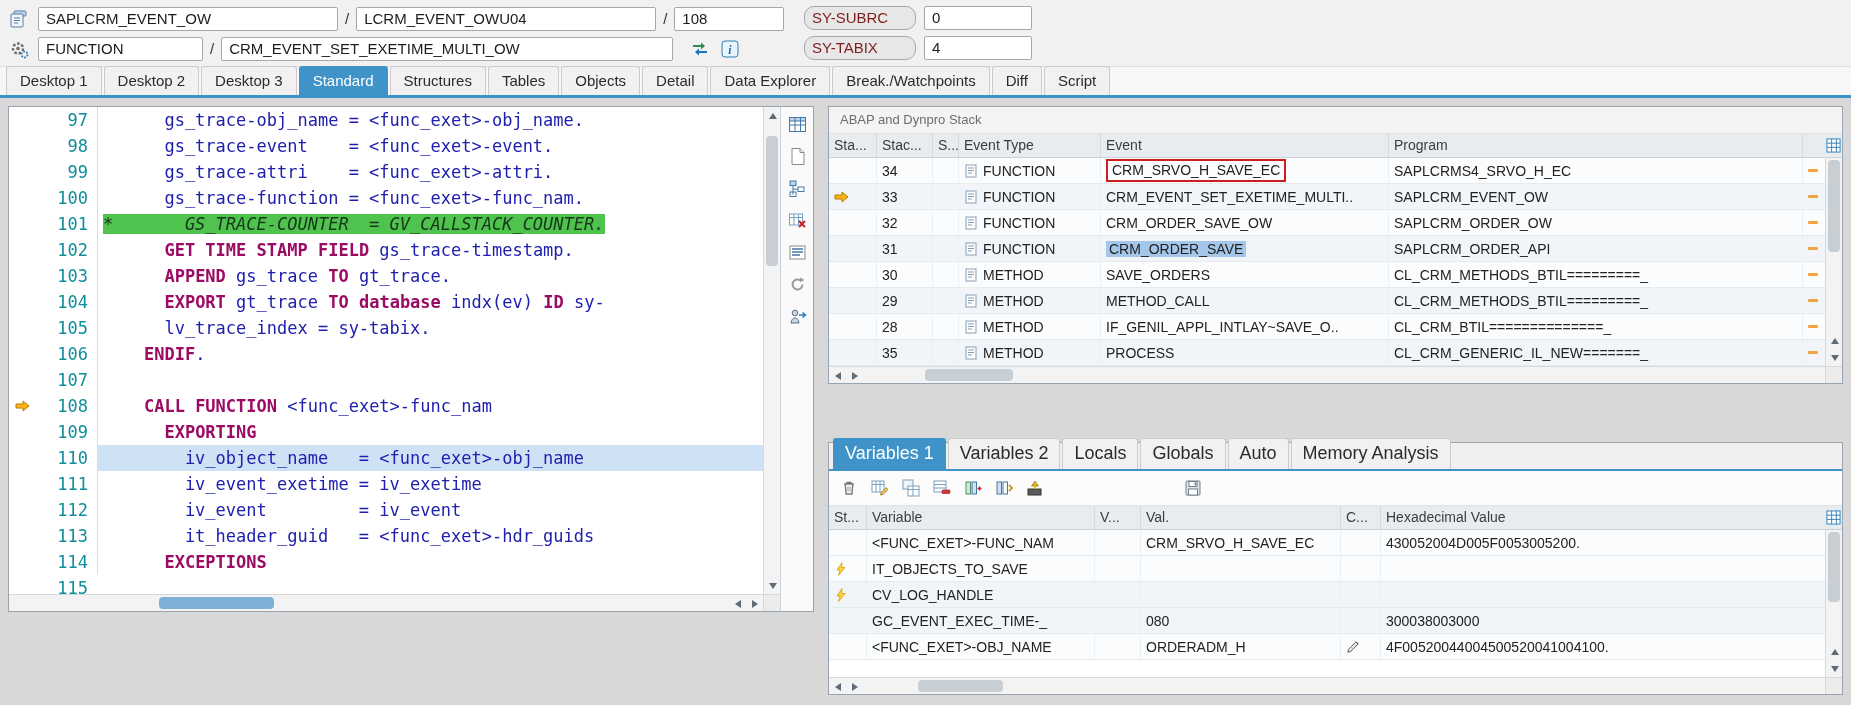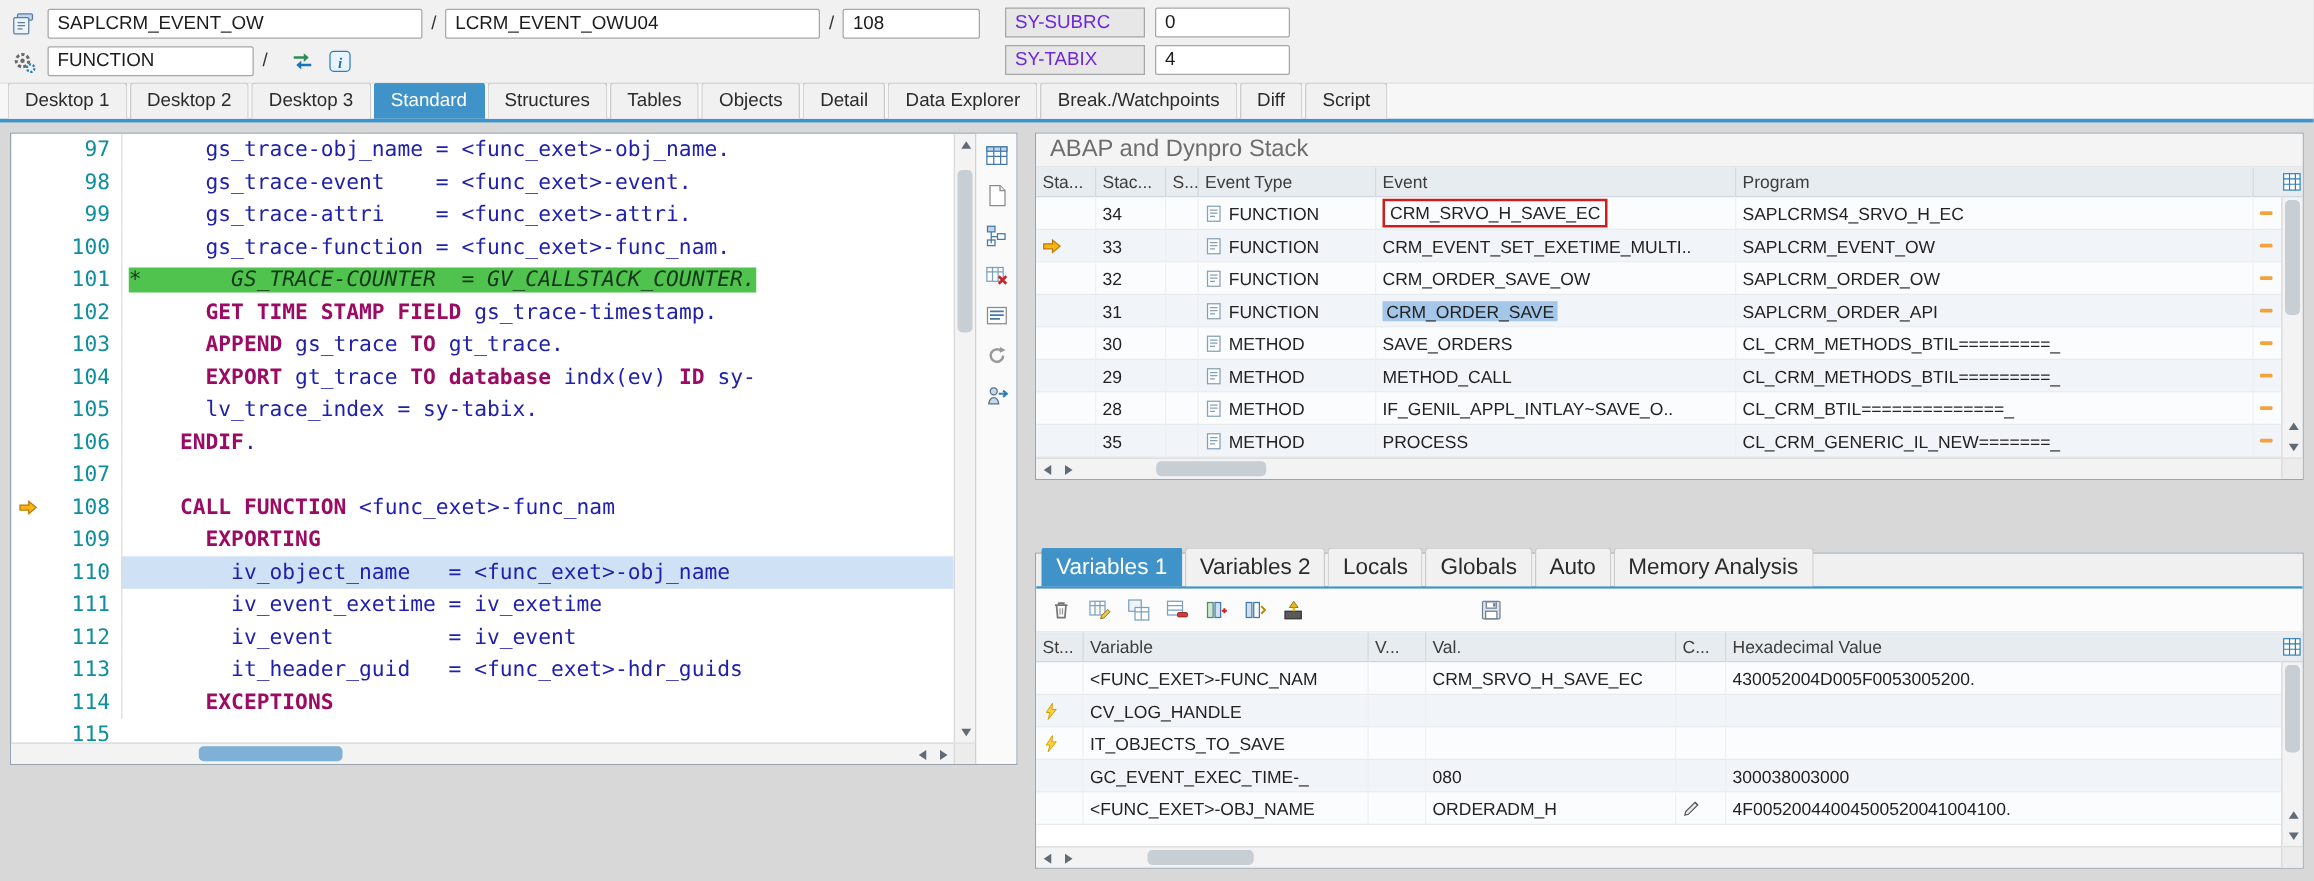--- a/index.html
+++ b/index.html
@@ -13,22 +13,22 @@
   
   .header { background: #f1f1f1; padding: 5px 6px 4px; border-bottom: 1px solid #e0e0e0; }
   .hrow { position: relative; display: flex; align-items: center; height: 27px; gap: 6px; }
   .hrow + .hrow { margin-top: 3px; }
   .hicon { width: 26px; height: 22px; display: flex; align-items: center; justify-content: center; flex: none; }
   .field {
     display: inline-block; background: #fff; border: 1px solid #a7a7a7; border-radius: 2px;
     height: 24px; line-height: 22px; padding: 0 7px; font-size: 15px; color: #1c1c1c;
     white-space: nowrap; overflow: hidden; flex: none;
   }
-  .labelbox { display:inline-block; background:#e7e7e7; border:1px solid #a7a7a7; border-radius:0;
-    height:24px; line-height:22px; padding:0 7px; font-size:15px; color:#6d28d9; flex:none; }
+  .labelbox { display:inline-block; background:#e7e7e7; border:1px solid #a7a7a7; border-radius:10px;
+    height:24px; line-height:22px; padding:0 7px; font-size:15px; color:#7f1d1d; flex:none; }
   .sep { font-size: 15px; color: #333; padding: 0 1px; flex: none; }
   .w300{width:300px}.w110{width:110px}.w165{width:165px}.w452{width:452px}.w112{width:112px}.w108{width:108px}
   .sygroup { position:absolute; left:798px; top:1px; display:flex; gap:8px; align-items:center; }
   .hicons { display:flex; gap:8px; align-items:center; margin-left:10px; }
 
   
   .tabs { display:flex; align-items:flex-end; background:#f7f7f7; border-bottom:3px solid #3f93c8; padding-left:6px; height:31px; }
   .tab { font-size:15px; padding:5px 13px 6px; background:#f1f1f1; border:1px solid #cbcbcb; border-bottom:none;
     margin-right:2px; border-radius:3px 3px 0 0; color:#2b2b2b; white-space:nowrap; cursor:default; }
   .tab.active { background:#3f93c8; border-color:#3f93c8; color:#fff; }
@@ -70,21 +70,21 @@
   .htrack { flex:1; position:relative; }
   .hthumb { position:absolute; top:2px; bottom:2px; background:#c7ced4; border-radius:4px; }
   .hthumb.blue { background:#7fb0d6; }
   .corner { width:17px; flex:none; background:#ececec; border-left:1px solid #d8d8d8; }
 
   
   .right { flex:1; display:flex; flex-direction:column; min-width:0; height:589px; }
   .panel { background:#fff; border:1px solid #98a5b0; display:flex; flex-direction:column; min-width:0; }
   .stack-panel { height:278px; flex:none; }
   .vars-panel { margin-top:58px; flex:1; }
-  .panel-title { height:27px; line-height:26px; padding:0 11px; font-size:19px; color:#6d6d6d;
+  .panel-title { height:27px; line-height:26px; padding:0 11px; font-size:13px; color:#6d6d6d;
     background:#f4f4f4; border-bottom:1px solid #e0e0e0; flex:none; }
 
   .t-head { display:flex; background:#e7ecf1; border-bottom:1px solid #c9d0d7; height:24px; align-items:center;
     font-size:14px; color:#3c3c3c; flex:none; }
   .t-head .cell { border-right:1px solid #d4dae0; padding:0 5px; line-height:23px; overflow:hidden; white-space:nowrap; }
   .t-body { flex:1; display:flex; min-height:0; }
   .t-rows { flex:1; min-width:0; overflow:hidden; background:#fff; }
   .t-row { display:flex; height:26px; font-size:14px; border-bottom:1px solid #e7ebee; background:#fbfcfd; }
   .t-row.alt { background:#f1f5f9;justify-content:space-between; }
   .t-row .cell { padding:0 5px; overflow:hidden; white-space:nowrap; border-right:1px solid #eef1f4;
@@ -138,20 +138,21 @@
           <span class="icn">
             <svg width="20" height="20" viewBox="0 0 20 20">
               <circle cx="9" cy="9.5" r="5" fill="none" stroke="#6b6b6b" stroke-width="2.4" stroke-dasharray="2.6 1.8"></circle>
               <circle cx="9" cy="9.5" r="1.8" fill="#6b6b6b"></circle>
               <circle cx="15.5" cy="15.5" r="3" fill="none" stroke="#2e7fb8" stroke-width="1.8" stroke-dasharray="1.8 1.3"></circle>
             </svg>
           </span>
         </span>
       <span class="field w165">FUNCTION</span>
       <span class="sep">/</span>
+      <span class="field w452">CRM_EVENT_SET_EXETIME_MULTI_OW</span>
       <span class="hicons" id="header-extra-icons">
           <span class="tbtn">
             <span class="icn">
               <svg width="20" height="20" viewBox="0 0 20 20">
                 <path d="M3 7h10" stroke="#2e8b57" stroke-width="2" fill="none"></path>
                 <path d="M11 3.5 15 7l-4 3.5z" fill="#2e8b57"></path>
                 <path d="M17 13H7" stroke="#1b74b8" stroke-width="2" fill="none"></path>
                 <path d="M9 9.5 5 13l4 3.5z" fill="#1b74b8"></path>
               </svg>
             </span>
@@ -632,43 +633,43 @@
         <div class="t-body">
           <div class="t-rows" id="vars-rows">
               <div class="t-row">
                 <div class="cell v-st"></div>
                 <div class="cell v-var">&lt;FUNC_EXET&gt;-FUNC_NAM</div>
                 <div class="cell v-v"></div>
                 <div class="cell v-val">CRM_SRVO_H_SAVE_EC</div>
                 <div class="cell v-c"></div>
                 <div class="cell v-hex">430052004D005F0053005200.</div>
               </div>
-              <div class="t-row alt">
+              <div class="t-row">
                 <div class="cell v-st">
                   <span class="icn">
                     <svg width="14" height="14" viewBox="0 0 14 14">
                       <polygon points="8,0.5 3,8 6,8 4.5,13.5 11,5.5 7.5,5.5" fill="#ffd23e" stroke="#d99e00" stroke-width="0.8"></polygon>
                     </svg>
                   </span>
                 </div>
-                <div class="cell v-var">CV_LOG_HANDL​E</div>
+                <div class="cell v-var">IT_OBJECTS_TO_SAVE</div>
                 <div class="cell v-v"></div>
                 <div class="cell v-val"></div>
                 <div class="cell v-c"></div>
                 <div class="cell v-hex"></div>
               </div>
-              <div class="t-row">
+              <div class="t-row alt">
                 <div class="cell v-st">
                   <span class="icn">
                     <svg width="14" height="14" viewBox="0 0 14 14">
                       <polygon points="8,0.5 3,8 6,8 4.5,13.5 11,5.5 7.5,5.5" fill="#ffd23e" stroke="#d99e00" stroke-width="0.8"></polygon>
                     </svg>
                   </span>
                 </div>
-                <div class="cell v-var">IT_OBJECTS_TO_SAVE</div>
+                <div class="cell v-var">CV_LOG_HANDL​E</div>
                 <div class="cell v-v"></div>
                 <div class="cell v-val"></div>
                 <div class="cell v-c"></div>
                 <div class="cell v-hex"></div>
               </div>
               <div class="t-row alt">
                 <div class="cell v-st"></div>
                 <div class="cell v-var">GC_EVENT_EXEC_TIME-_</div>
                 <div class="cell v-v"></div>
                 <div class="cell v-val">080</div>

